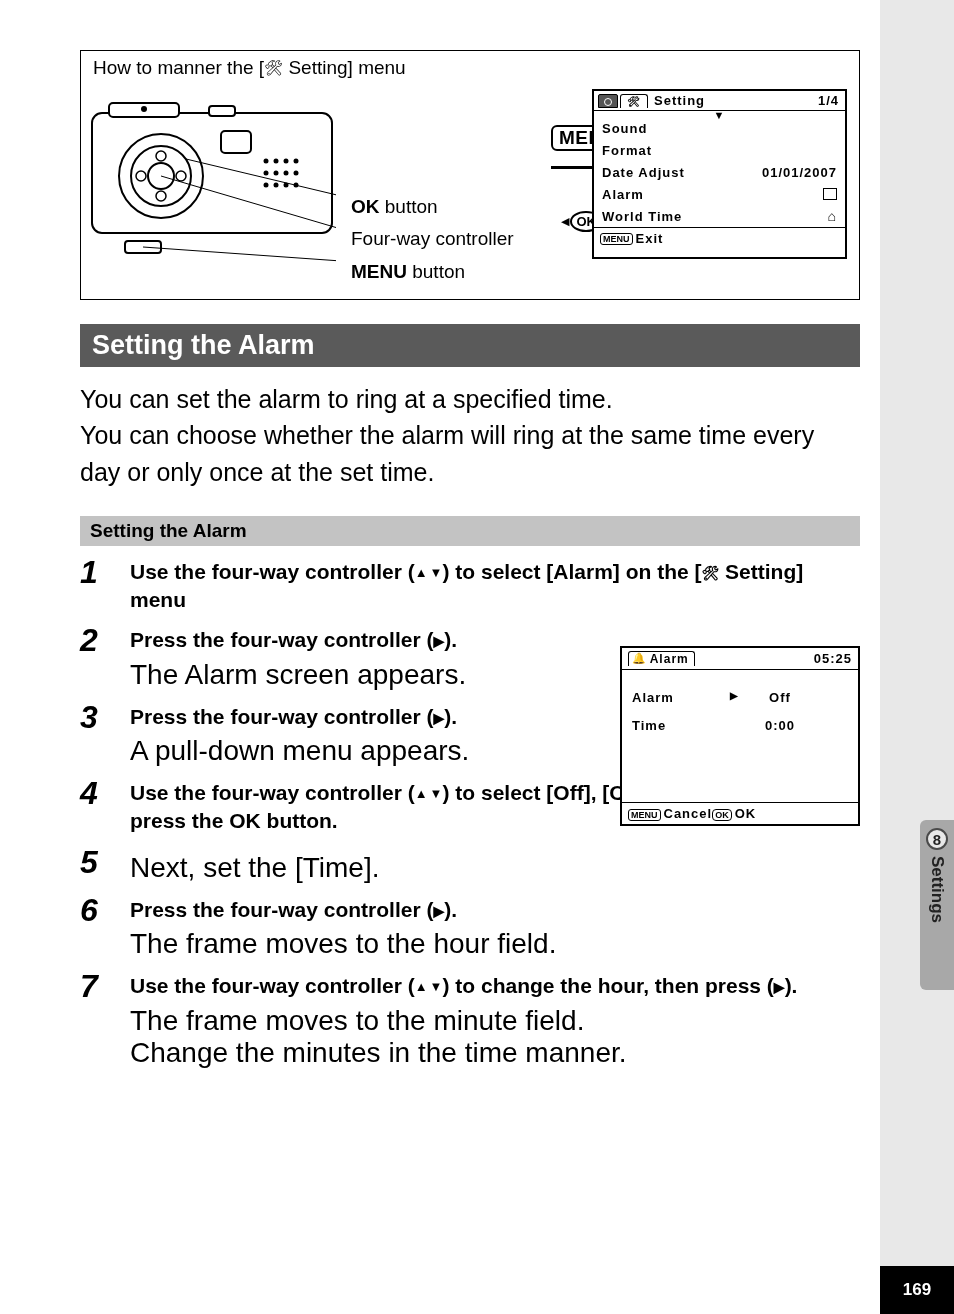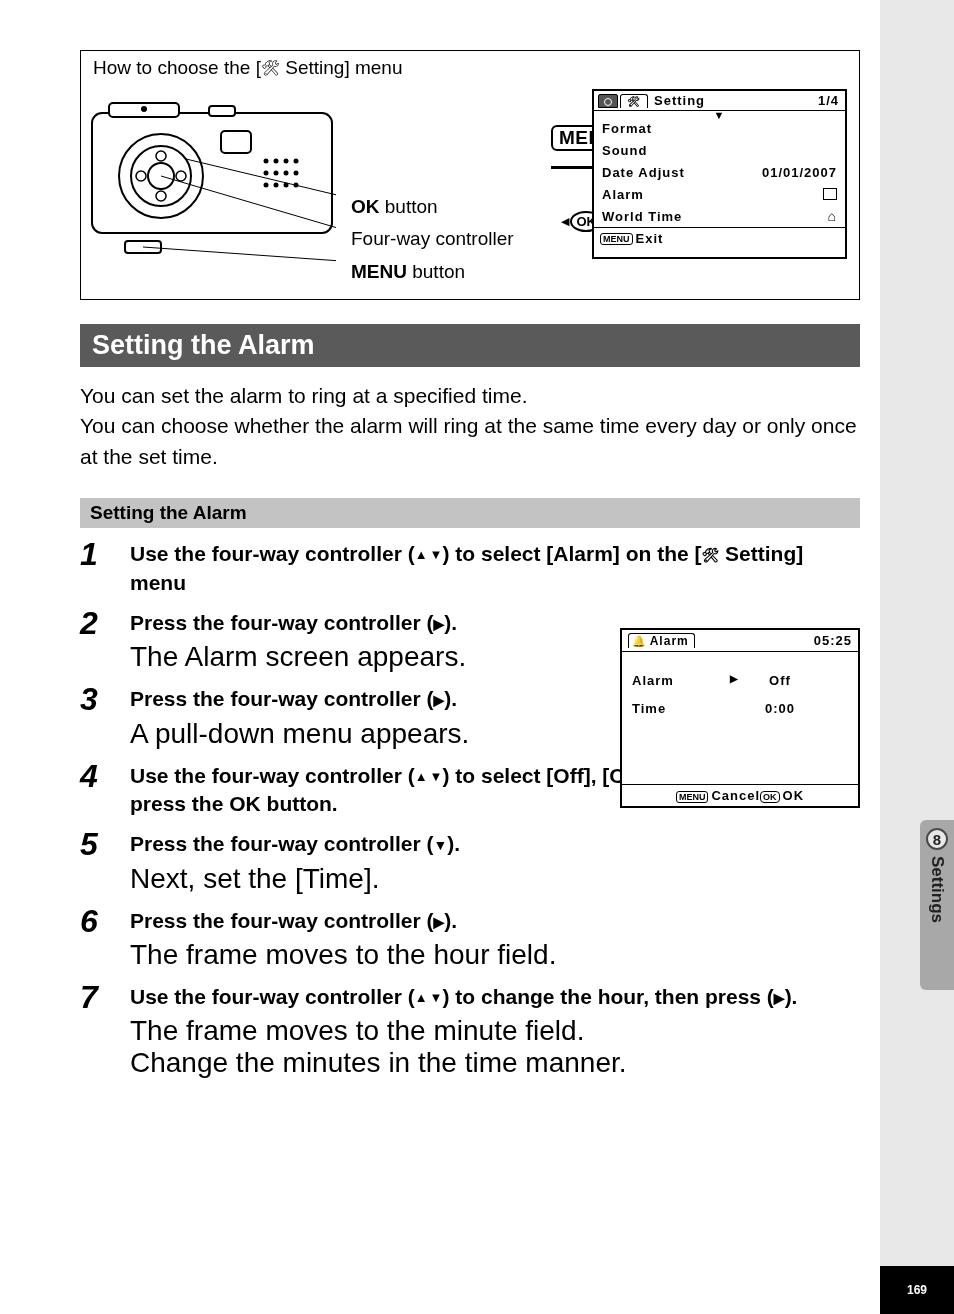--- a/index.html
+++ b/index.html
@@ -61,21 +61,21 @@
   
   .page-num {
     position: absolute;
     right: 0;
     bottom: 0;
     width: 74px;
     height: 48px;
     background: #000;
     color: #fff;
     font-weight: bold;
-    font-size: 12px;
+    font-size: 17px;
     display: flex;
     align-items: center;
     justify-content: center;
   }
 
   
   .diagram-box {
     border: 1.5px solid #000;
     width: 780px;
     height: 250px;
@@ -163,21 +163,21 @@
   .section-bar {
     background: #5a5a5a;
     color: #fff;
     font-size: 27px;
     font-weight: bold;
     padding: 6px 12px;
     width: 780px;
     margin-top: 24px;
   }
   .intro-text {
-    font-size: 21px;
+    font-size: 25px;
     line-height: 1.45;
     width: 780px;
     margin-top: 14px;
   }
   .sub-bar {
     background: #c3c3c3;
     font-weight: bold;
     font-size: 19px;
     padding: 4px 10px;
     width: 780px;
@@ -208,30 +208,30 @@
 
   
   .lcd2 { right: 0; top: 90px; width: 240px; height: 180px; position: absolute; }
   .lcd2 .header2 { border-bottom: 1.5px solid #000; height: 22px; display:flex; align-items:center; justify-content:space-between; padding: 0 6px; }
   .lcd2 .header2 .tab-alarm { border: 1.5px solid #000; border-bottom:none; border-radius: 3px 3px 0 0; padding: 0 5px 0 3px; font-size: 12px; display:flex; align-items:center; gap:3px; }
   .lcd2 .body2 { padding: 14px 10px 0 10px; }
   .lcd2 .row2 { display:flex; height: 28px; align-items:center; }
   .lcd2 .row2 .lab { width: 80px; }
   .lcd2 .row2 .val { flex:1; text-align:center; position:relative; }
   .lcd2 .tri-small { position:absolute; left: 18px; font-size: 10px; }
-  .lcd2 .footer2 { position:absolute; bottom:0; left:0; right:0; border-top: 1.5px solid #000; height: 22px; display:flex; align-items:center; justify-content:center; padding: 0 6px; }
+  .lcd2 .footer2 { position:absolute; bottom:0; left:0; right:0; border-top: 1.5px solid #000; height: 22px; display:flex; align-items:center; justify-content:flex-start; padding: 0 6px; }
 </style>
 </head>
 <body>
 
 <div class="page">
 
   <div class="diagram-box">
     <div class="diagram-title">
-      <span>How to choose the [</span><span class="tool-icon">🛠</span><span> Setting] menu</span>
+      <span>How to manner the [</span><span class="tool-icon">🛠</span><span> Setting] menu</span>
     </div>
 
     <svg class="camera-svg" width="245" height="170" viewBox="0 0 245 170">
       <rect x="1" y="12" width="240" height="120" rx="10" fill="#fff" stroke="#000" stroke-width="2"></rect>
       <rect x="18" y="2" width="70" height="14" rx="4" fill="#fff" stroke="#000" stroke-width="2"></rect>
       <circle cx="53" cy="8" r="3" fill="#000"></circle>
       <rect x="118" y="5" width="26" height="10" rx="3" fill="#fff" stroke="#000" stroke-width="2"></rect>
       <circle cx="70" cy="75" r="42" fill="#fff" stroke="#000" stroke-width="2"></circle>
       <circle cx="70" cy="75" r="30" fill="#fff" stroke="#000" stroke-width="2"></circle>
       <circle cx="70" cy="75" r="13" fill="#fff" stroke="#000" stroke-width="2"></circle>
@@ -276,25 +276,25 @@
     <div class="lcd lcd1">
       <div class="tab-row">
         <span class="tab-cam"></span>
         <span class="tab-set">🛠</span>
         <span>Setting</span>
         <span class="page-ind">1/4</span>
       </div>
       <div class="body">
         <span class="down-arrow">▼</span>
         <div class="row">
-            <span class="label">Format</span>
+            <span class="label">Sound</span>
             <span></span>
           </div>
         <div class="row">
-            <span class="label">Sound</span>
+            <span class="label">Format</span>
             <span></span>
           </div>
         <div class="row">
             <span class="label">Date Adjust</span>
             <span>01/01/2007</span>
           </div>
         <div class="row">
             <span class="label">Alarm</span>
             <span class="check"></span>
           </div>
@@ -351,23 +351,20 @@
       <div class="step-body">
         <div class="step-title" style="max-width: 730px;">
           <span>Use the four-way controller (</span><span class="tri-ud"></span><span style="display:inline;">) to select [Off], [Once] or [Everyday] and press the </span><span class="ok-inline">OK</span><span> button.</span>
         </div>
       </div>
     </div>
 
     <div class="step">
       <div class="step-num">5</div>
       <div class="step-body">
-        <div class="step-title">
-          <span>Press the four-way controller (</span><span class="tri-d">▼</span><span>).</span>
-        </div>
         <div class="step-desc">Next, set the [Time].</div>
       </div>
     </div>
 
     <div class="step">
       <div class="step-num">6</div>
       <div class="step-body">
         <div class="step-title">
           <span>Press the four-way controller (</span><span class="tri-r">▶</span><span>).</span>
         </div>

